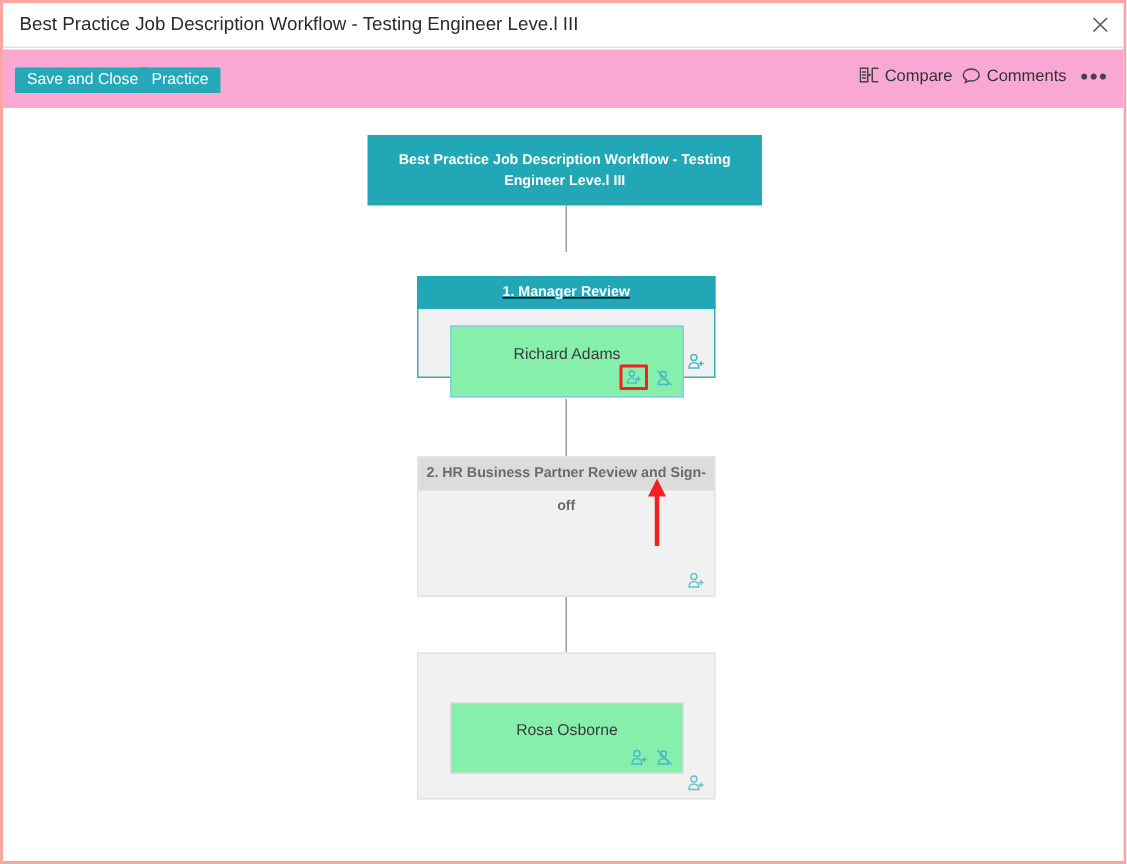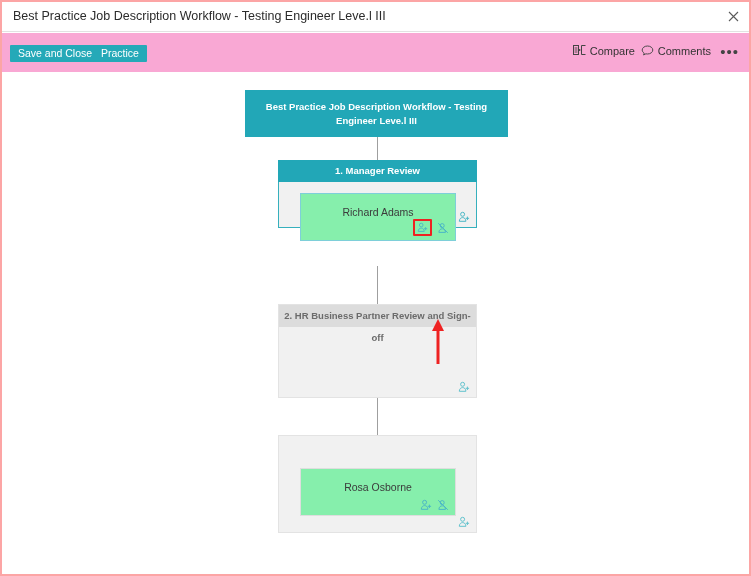--- a/index.html
+++ b/index.html
@@ -156,21 +156,21 @@
     box-sizing: border-box;
     background: #f1f1f1;
   }
   .stage.active {
     border: 1px solid #36b0bd;
     background: #f1f1f1;
   }
   .stage.inactive {
     border: 1px solid #e3e3e3;
   }
-  .stage-1 { top: 88px;  height: 68px; }
+  .stage-1 { top: 112px;  height: 68px; text-decoration: underline; }
   .stage-2 { top: 232px; height: 94px; }
   .stage-3 { top: 363px; height: 98px; }
 
   .stage-head {
     height: 22px;
     line-height: 22px;
     text-align: center;
     font-size: 9.5px;
     font-weight: bold;
   }

